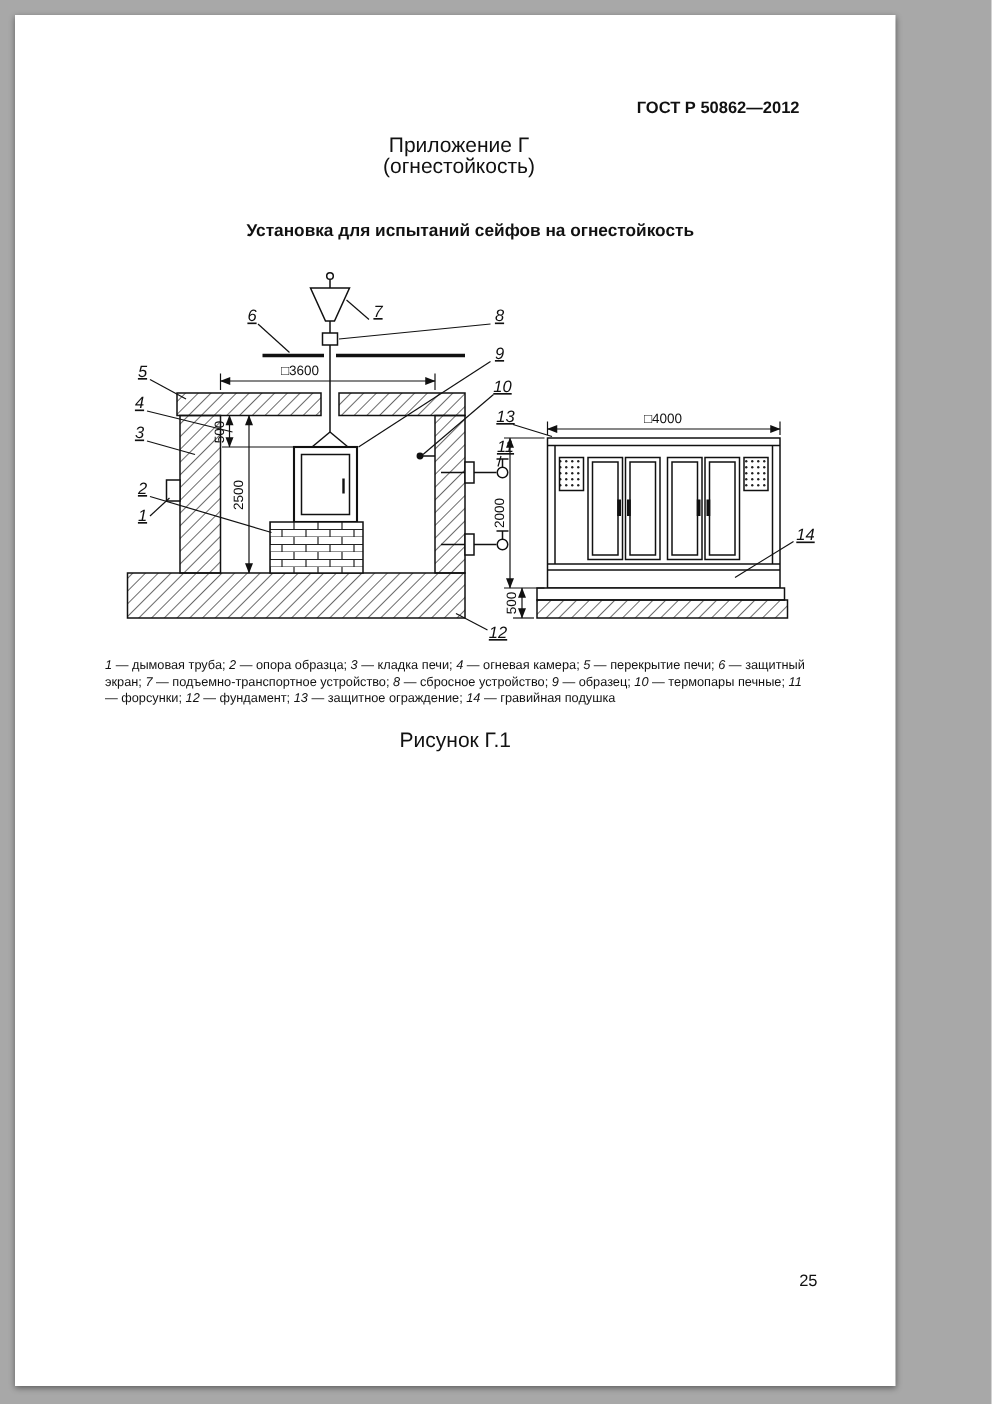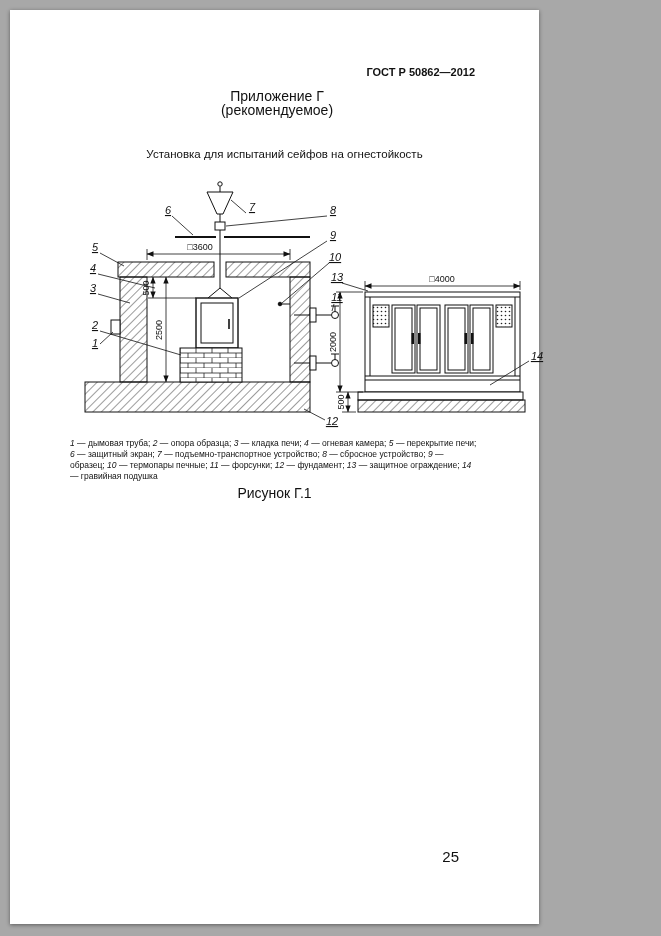--- a/index.html
+++ b/index.html
@@ -5,67 +5,67 @@
   html,body{margin:0;padding:0;}
   body{
     width:661px;height:936px;
     background:#a8a8a8;
     position:relative;
     font-family:"Liberation Sans",sans-serif;
     color:#111;
   }
   .page{
     position:absolute;left:10px;top:10px;
-    width:529px;height:914px;
+    width:587px;height:914px;
     background:#ffffff;
     box-shadow:0 1px 4px rgba(0,0,0,.45);
   }
   .hdr-right{
     position:absolute;top:56px;right:64px;
     font-size:11px;font-weight:bold;white-space:nowrap;
   }
   .appendix{
     position:absolute;top:79px;left:5px;right:0;
     text-align:center;font-size:14px;line-height:14px;
   }
   .doc-title{
     position:absolute;top:138px;left:0;right:0;
-    text-align:center;font-size:11.5px;font-weight:normal;padding-left:20px;
+    text-align:center;font-size:11.5px;font-weight:bold;padding-left:20px;
   }
   .drawing{
     position:absolute;left:70px;top:168px;
   }
   svg{display:block;}
   svg text{font-family:"Liberation Sans",sans-serif;fill:#111;}
   svg text.co{font-style:italic;font-size:11px;text-decoration:underline;}
   svg text.dim{font-size:9px;}
   .legend{
     position:absolute;top:428px;left:60px;right:60px;
     font-size:8.5px;line-height:11px;
   }
   .legend i{font-style:italic;}
   .fig-caption{
     position:absolute;top:475px;left:0;right:0;
     text-align:center;font-size:14px;
   }
   .page-num{
-    position:absolute;top:838px;right:80px;
-    font-size:15px;
+    position:absolute;top:838px;right:52px;
+    font-size:11px;
   }
 </style>
 </head>
 <body>
 
 <div class="page">
 
   <div class="hdr-right">ГОСТ Р 50862—2012</div>
 
   <div class="appendix">
     <div>Приложение Г</div>
-    <div>(рекомендуемое)</div>
+    <div>(огнестойкость)</div>
   </div>
 
   <div class="doc-title">Установка для испытаний сейфов на огнестойкость</div>
 
   <div class="drawing">
   <svg width="500" height="262" viewBox="0 0 500 262">
     <defs>
       <pattern id="hatch" width="6" height="6" patternUnits="userSpaceOnUse" patternTransform="rotate(45)">
         <line x1="0" y1="0" x2="0" y2="6" stroke="#222" stroke-width="0.9"></line>
       </pattern>

